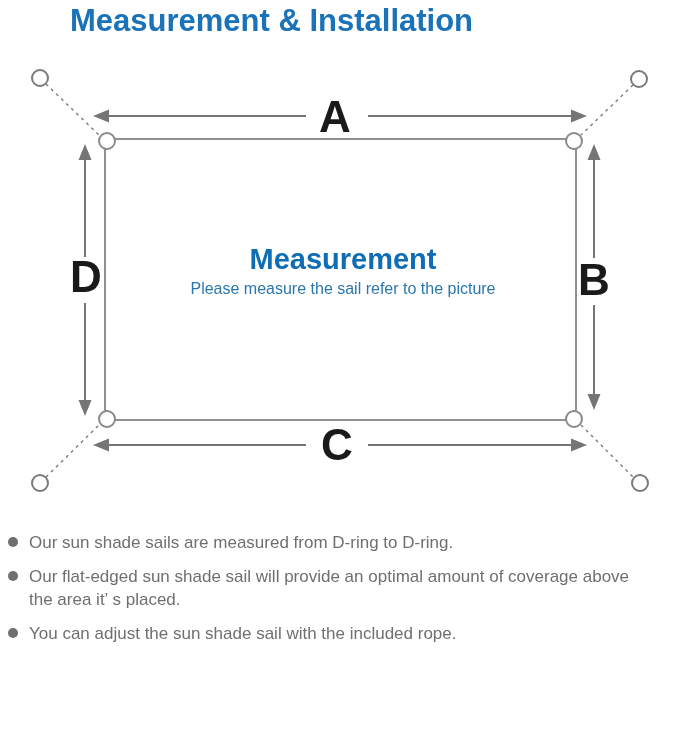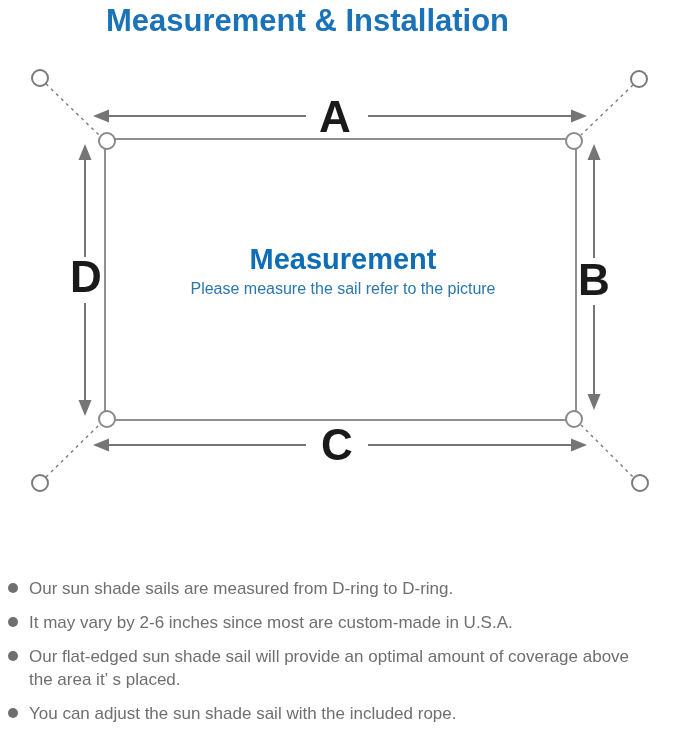--- a/index.html
+++ b/index.html
@@ -20,21 +20,20 @@
     top: 0;
     left: 0;
     width: 543px;
     margin: 0;
     padding-top: 3px;
     text-align: center;
     font-size: 31px;
     font-weight: 700;
     color: #1a73b9;
     letter-spacing: 0px;
-    padding-left: 36px;
   }
   .diagram-wrap {
     position: absolute;
     top: 60px;
     left: 0;
     width: 679px;
     height: 460px;
   }
   .diagram-wrap svg {
     display: block;
@@ -57,21 +56,20 @@
     fill: #2b77ad;
   }
   .notes {
     position: absolute;
     left: 8px;
     top: 531px;
     right: 2px;
     display: flex;
     flex-direction: column;
     gap: 11px;
-    margin-top: 46px;
   }
   .note-item {
     display: flex;
     align-items: flex-start;
     gap: 11px;
   }
   .note-dot {
     flex: 0 0 auto;
     width: 10px;
     height: 10px;
@@ -162,26 +160,20 @@
 
   <div class="notes">
 
     <div class="note-item">
       <span class="note-dot"></span>
       <span class="note-lines">
         <span class="note-line">Our sun shade sails are measured from D-ring to D-ring.</span>
       </span>
     </div>
 
-    <div class="note-item">
-      <span class="note-dot"></span>
-      <span class="note-lines">
-        <span class="note-line">It may vary by 2-6 inches since most are custom-made in U.S.A.</span>
-      </span>
-    </div>
 
 
     <div class="note-item">
       <span class="note-dot"></span>
       <span class="note-lines">
         <span class="note-line">Our flat-edged sun shade sail will provide an optimal amount of coverage above</span>
         <span class="note-line">the area it’ s placed.</span>
       </span>
     </div>
 

